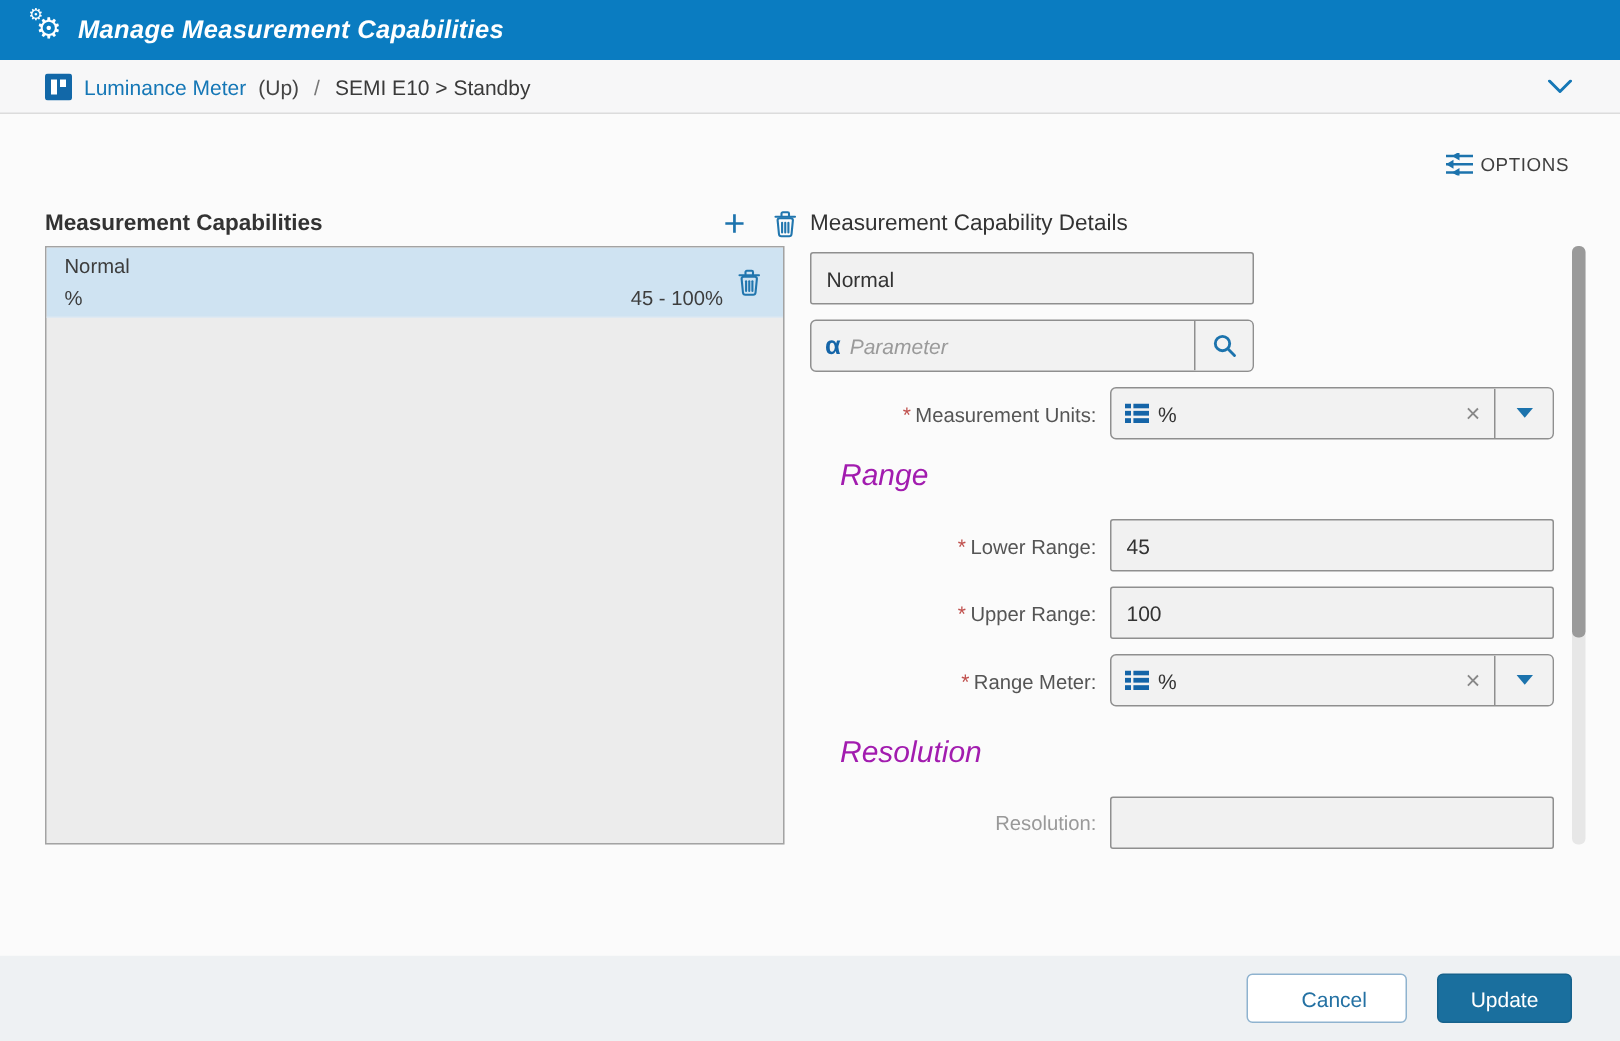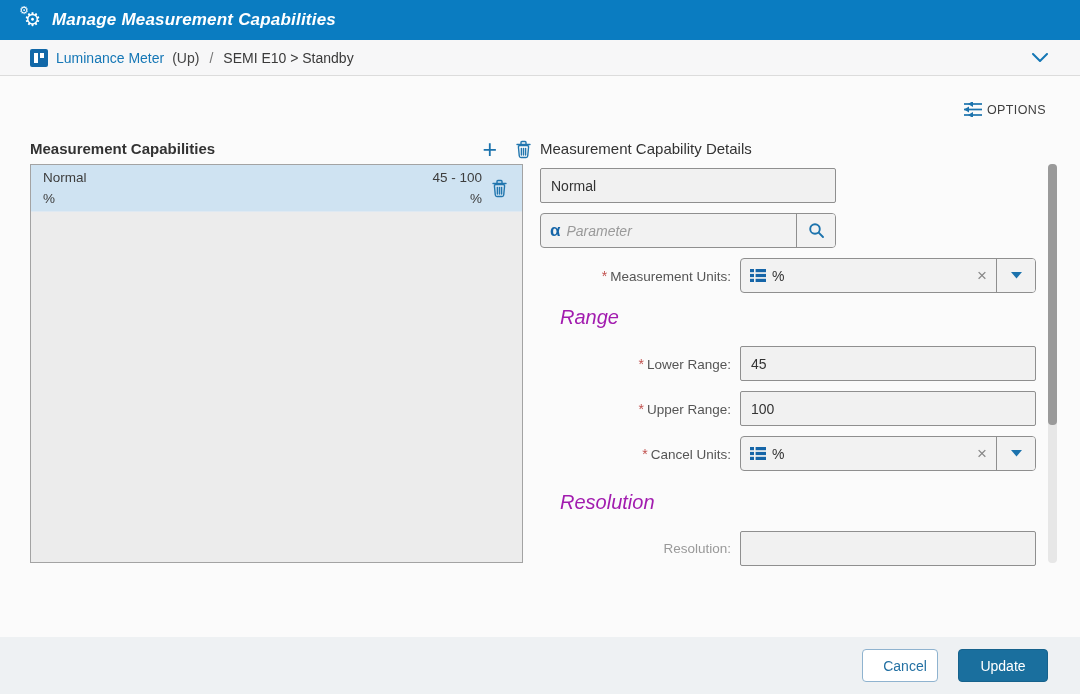--- a/index.html
+++ b/index.html
@@ -60,21 +60,21 @@
   .list-box{
     margin-top:5px;width:493px;height:399px;background:#ececec;border:1px solid #a3a3a3;
     overflow:hidden;
   }
   .list-item{
     display:flex;align-items:center;height:47px;padding:5px 6px 5px 12px;
     background:var(--selected-row);border-bottom:1px solid #dfe9f2;cursor:pointer;
     font-size:13.5px;color:#3d3d3d;
   }
   .li-left{flex:1;display:flex;flex-direction:column;justify-content:space-between;height:100%;}
-  .li-right{display:flex;flex-direction:column;align-items:flex-end;justify-content:space-between;height:100%;}
+  .li-right{display:flex;align-items:flex-end;justify-content:space-between;height:100%;}
   .row-trash{width:34px;display:flex;justify-content:center;align-items:center;cursor:pointer;background:none;border:none;padding:0;}
 
   .right-panel{position:absolute;left:540px;top:63px;width:505px;}
   .right-panel h2{font-size:15px;font-weight:400;color:#333;margin:0 0 9px 0;line-height:20px;}
   .frow{display:flex;align-items:center;margin-bottom:10px;height:35px;}
   .flabel{
     width:200px;text-align:right;padding-right:9px;font-size:13.5px;color:#555;
     flex:0 0 200px;white-space:nowrap;
   }
   .flabel.dim{color:#999;}
@@ -114,21 +114,21 @@
     display:flex;align-items:center;padding:0 38px 0 40px;font-size:13.5px;color:#777;
   }
   .comments-bar .chev{margin-left:auto;display:inline-flex;cursor:pointer;padding:3px;}
 
   
   .footer{
     height:57px;flex:0 0 57px;background:#eef1f3;
     display:flex;align-items:center;justify-content:flex-end;padding-right:32px;gap:20px;
   }
   .btn{height:33px;border-radius:4px;font-size:14px;font-family:inherit;cursor:pointer;}
-  .btn-cancel{width:76px;background:#fff;border:1px solid #8fb3cf;color:#2471a3;padding-left:16px;}
+  .btn-cancel{width:107px;background:#fff;border:1px solid #8fb3cf;color:#2471a3;padding-left:16px;}
   .btn-update{width:90px;background:var(--update-blue);border:1px solid #16628c;color:#fff;}
 </style>
 </head>
 <body>
 
 <div class="app">
 
   <header class="titlebar">
     <span class="gears">
       <span class="g-big">⚙</span>
@@ -273,21 +273,21 @@
         <label class="flabel"><span class="req">*</span><span>Lower Range:</span></label>
         <input class="finput" value="45" style="">
       </div>
 
       <div class="frow">
         <label class="flabel"><span class="req">*</span><span>Upper Range:</span></label>
         <input class="finput" value="100" style="">
       </div>
 
       <div class="frow">
-        <label class="flabel"><span class="req">*</span><span>Cancel Units:</span></label>
+        <label class="flabel"><span class="req">*</span><span>Range Meter:</span></label>
         <div class="combo">
           <span class="icon-cell">
             <svg width="16" height="13" viewBox="0 0 16 13">
               <g fill="#1565a8">
                 <rect x="0" y="0" width="4" height="3.2"></rect>
                   <rect x="5.6" y="0" width="10.4" height="3.2"></rect>
                 <rect x="0" y="4.9" width="4" height="3.2"></rect>
                   <rect x="5.6" y="4.9" width="10.4" height="3.2"></rect>
                 <rect x="0" y="9.8" width="4" height="3.2"></rect>
                   <rect x="5.6" y="9.8" width="10.4" height="3.2"></rect>

